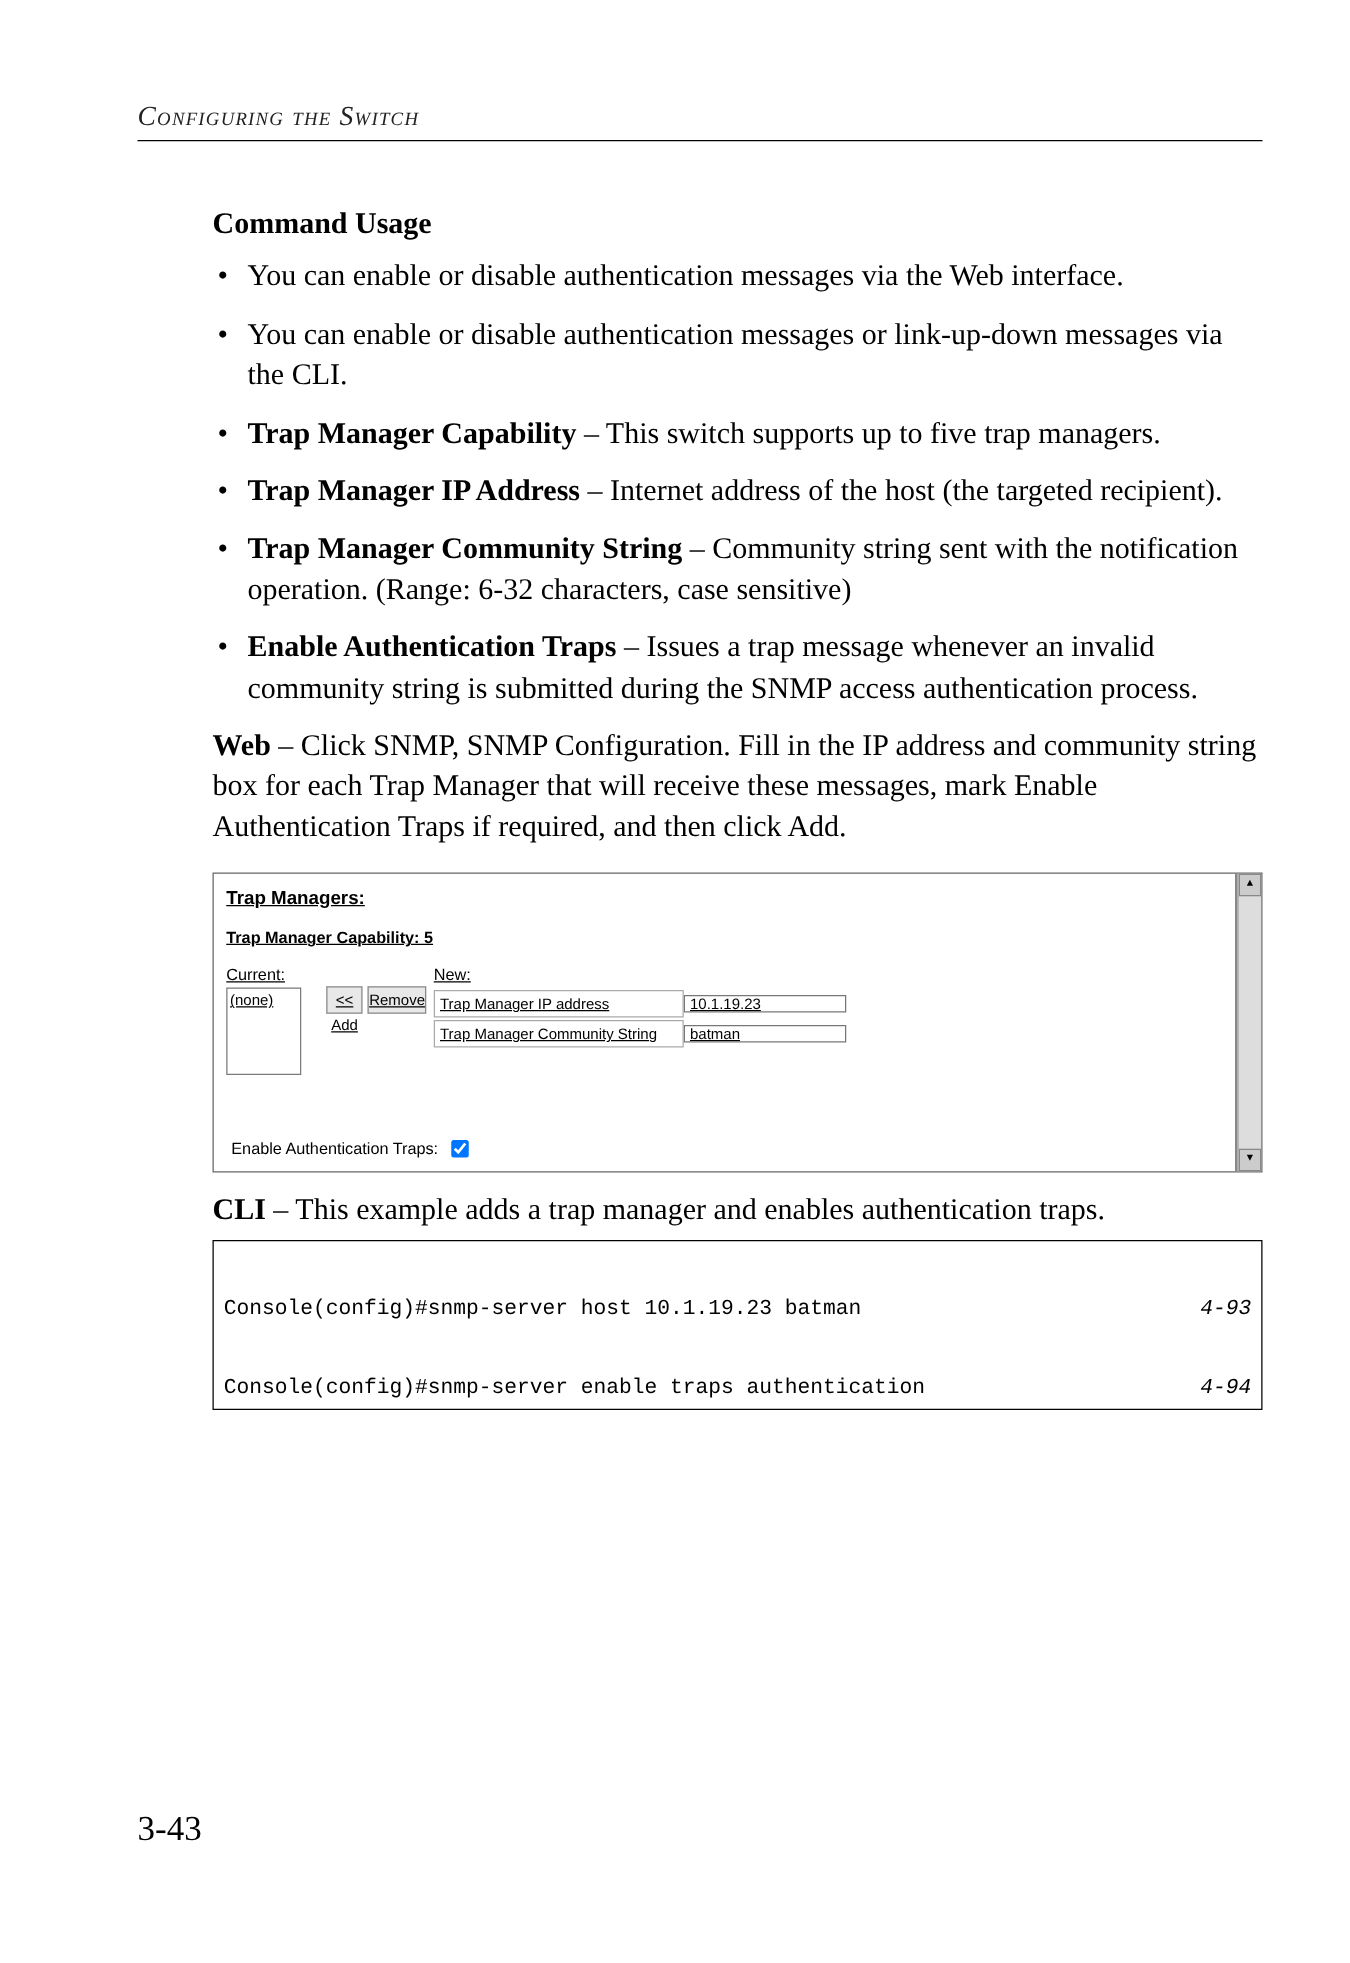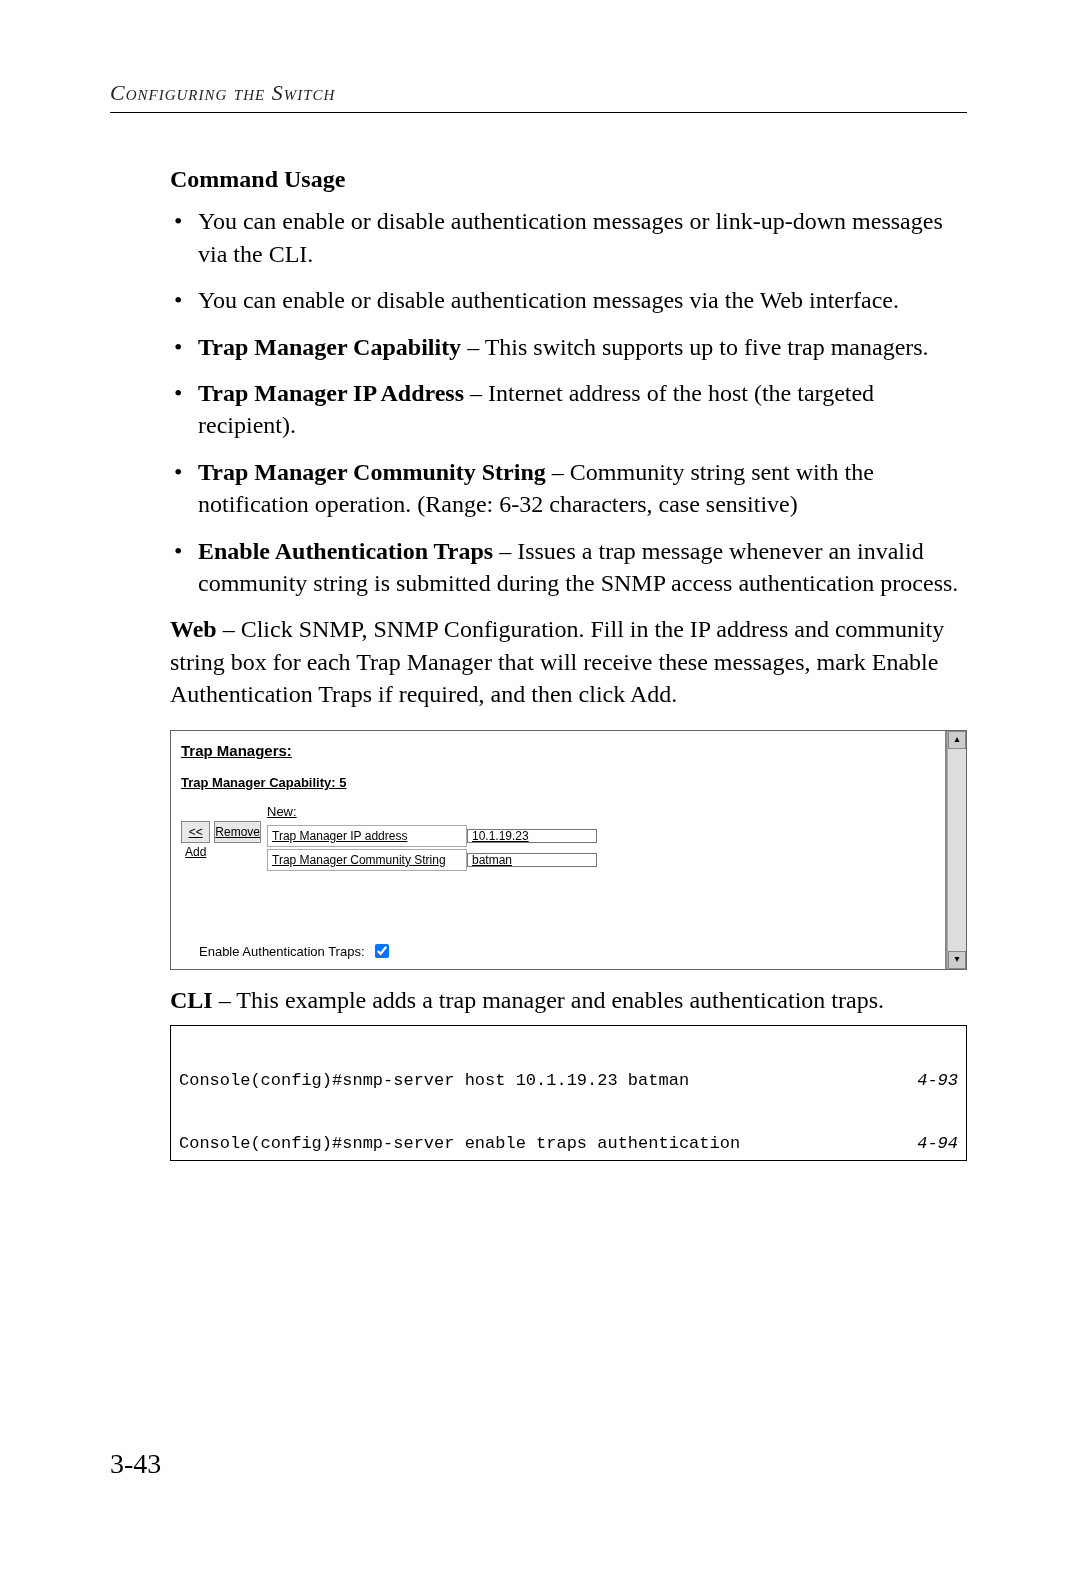--- a/index.html
+++ b/index.html
@@ -7,21 +7,21 @@
     padding: 0;
     background: #fff;
     width: 1080px;
     font-family: Garamond, "Times New Roman", serif;
     color: #000;
   }
   .page {
     width: 1080px;
     height: 1570px;
     position: relative;
-    padding: 80px 113px 0 110px;
+    padding: 80px 70px 0 110px;
     box-sizing: border-box;
   }
   .running-head {
     font-variant: small-caps;
     font-style: italic;
     font-size: 22px;
     letter-spacing: 1px;
     color: #222;
     margin-bottom: 6px;
   }
@@ -146,21 +146,21 @@
     width: 130px;
     height: 14px;
     border: 1px solid #777;
     background: #fff;
     font-size: 12px;
     padding: 2px 4px;
     box-sizing: border-box;
   }
   .enable-row {
     position: absolute;
-    left: 28px;
+    left: 14px;
     bottom: 8px;
     font-size: 13px;
     display: flex;
     align-items: center;
     gap: 6px;
   }
   .enable-row input[type="checkbox"] {
     width: 14px;
     height: 14px;
   }
@@ -213,42 +213,48 @@
 
   <div class="running-head">
     <span>Configuring the Switch</span>
   </div>
   <hr class="head-rule">
 
   <div class="content">
 
     <div class="section-title">Command Usage</div>
     <ul class="bullets">
+      <li><span>You can enable or disable authentication messages via the Web interface.</span></li>
       <li><span>You can enable or disable authentication messages or link-up-down messages via the CLI.</span></li>
-      <li><span>You can enable or disable authentication messages via the Web interface.</span></li>
     </ul>
 
     <ul class="bullets">
       <li><span class="bold">Trap Manager Capability</span><span> – This switch supports up to five trap managers.</span></li>
       <li><span class="bold">Trap Manager IP Address</span><span> – Internet address of the host (the targeted recipient).</span></li>
       <li><span class="bold">Trap Manager Community String</span><span> – Community string sent with the notification operation. (Range: 6-32 characters, case sensitive)</span></li>
       <li><span class="bold">Enable Authentication Traps</span><span> – Issues a trap message whenever an invalid community string is submitted during the SNMP access authentication process.</span></li>
     </ul>
 
     <div class="para">
       <span class="bold">Web</span><span> – Click SNMP, SNMP Configuration. Fill in the IP address and community string box for each Trap Manager that will receive these messages, mark Enable Authentication Traps if required, and then click Add.</span>
     </div>
 
     <div class="ui-frame">
       <div class="ui-right-stripe"></div>
       <div class="ui-inner">
         <div class="ui-heading">Trap Managers:</div>
         <div class="ui-sub">Trap Manager Capability: 5</div>
 
         <div class="ui-row">
+          <div class="col1">
+            <div class="label-current">Current:</div>
+            <div class="listbox">
+              <span>(none)</span>
+            </div>
+          </div>
           <div class="col2">
             <div class="btn">&lt;&lt; Add</div>
             <div class="btn">Remove</div>
           </div>
           <div class="col3">
             <div class="new-label">New:</div>
             <div class="field-row">
               <div class="field-label-cell">Trap Manager IP address</div>
               <input class="field-input" value="10.1.19.23" style="">
             </div>

